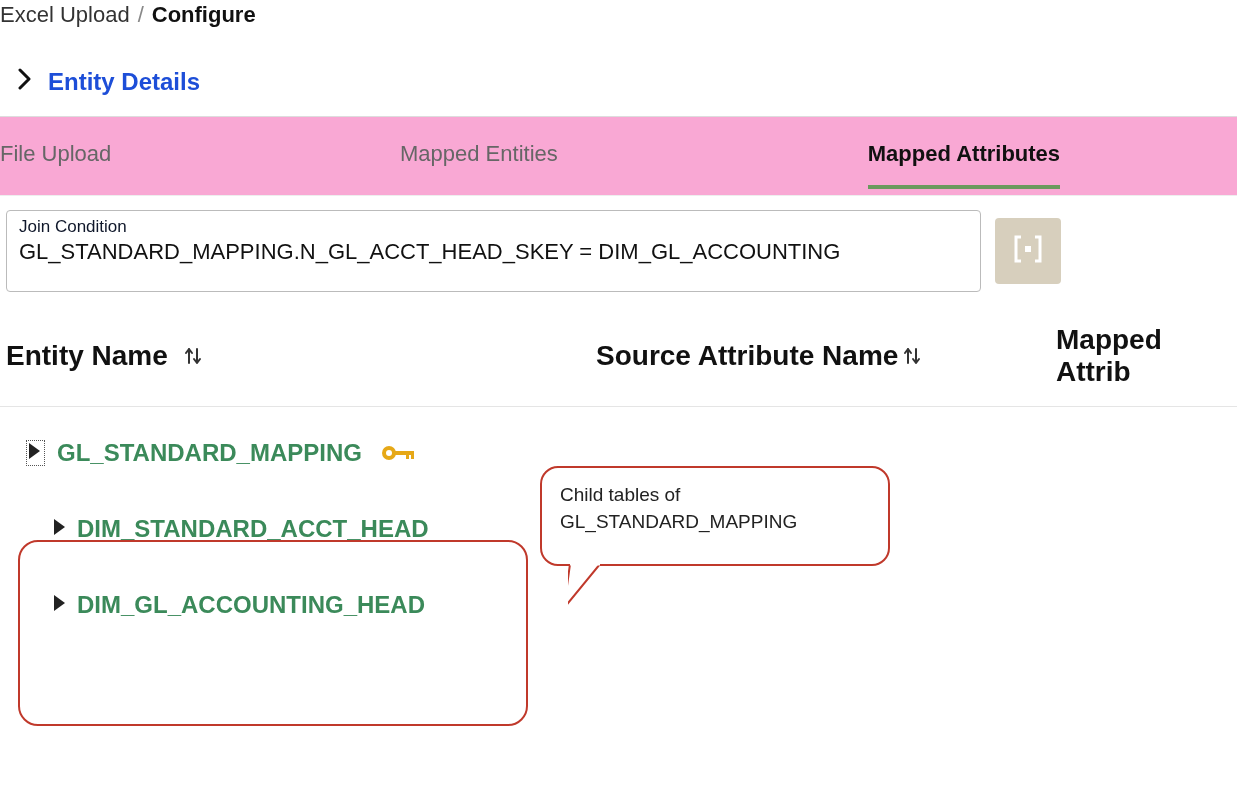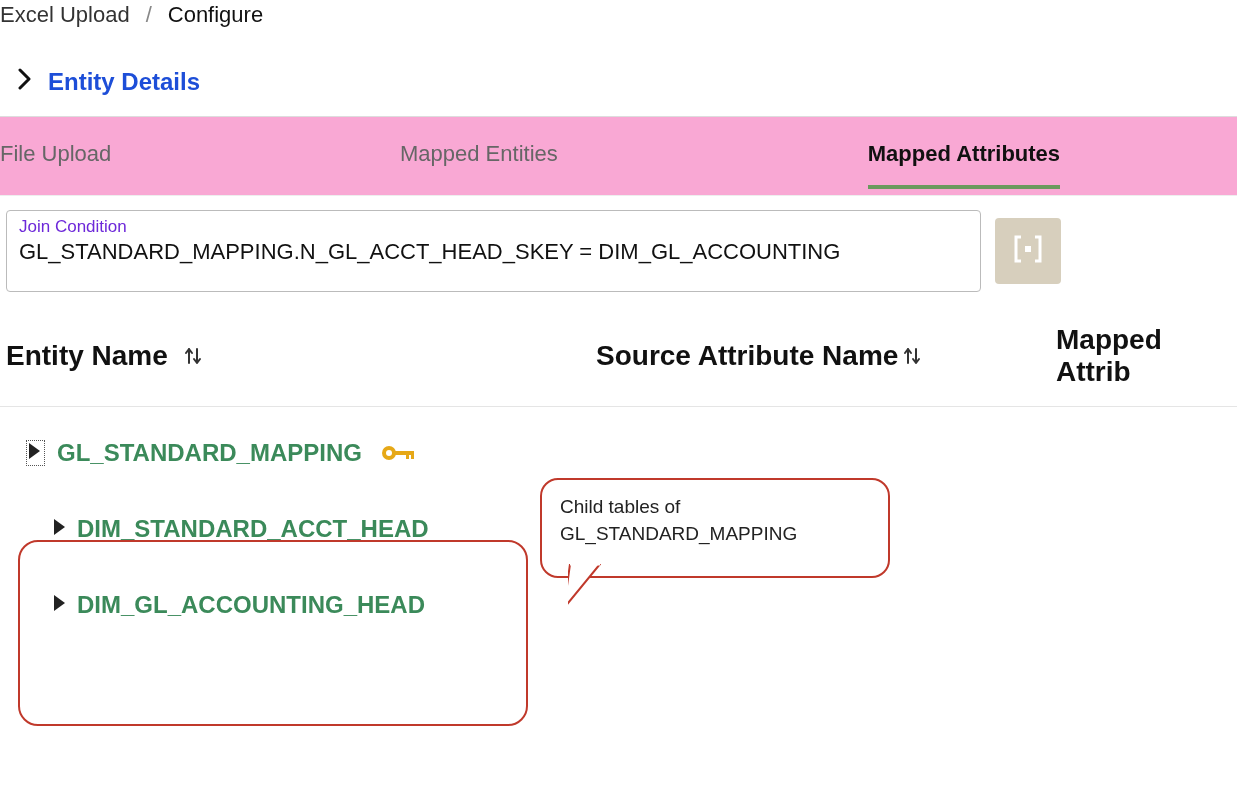--- a/index.html
+++ b/index.html
@@ -10,34 +10,34 @@
     background: #ffffff;
     color: #1a1a1a;
     width: 1237px;
     height: 803px;
     overflow: hidden;
     position: relative;
   }
   .breadcrumb {
     display: flex;
     align-items: center;
-    gap: 16px;
+    gap: 8px;
     padding: 2px 0 0 0;
     font-size: 22px;
   }
   .breadcrumb .crumb-link {
     color: #333;
     font-weight: 400;
   }
   .breadcrumb .crumb-sep {
     color: #888;
     font-size: 22px;
   }
   .breadcrumb .crumb-current {
-    font-weight: 400;
+    font-weight: 700;
     color: #111;
   }
   .section-header {
     display: flex;
     align-items: center;
     gap: 16px;
     padding: 40px 0 20px 18px;
     font-size: 24px;
     font-weight: 700;
     color: #1d4ed8;
@@ -83,21 +83,21 @@
     position: relative;
     flex: 0 0 975px;
     height: 82px;
     border: 1px solid #bbb;
     border-radius: 4px;
     padding: 6px 12px 6px 12px;
     background: #fff;
   }
   .join-label {
     font-size: 17px;
-    color: #6d28d9;
+    color: #0f172a;
     margin-bottom: 2px;
   }
   .join-value {
     font-size: 22px;
     color: #111;
     white-space: nowrap;
     overflow: hidden;
   }
   .join-btn {
     width: 66px;
@@ -167,21 +167,21 @@
   }
   .callout {
     position: absolute;
     left: 540px;
     top: 466px;
     width: 350px;
     height: 100px;
   }
   .callout-rect {
     position: absolute;
-    left: 0; top: 12px;
+    left: 0; top: 0;
     width: 350px; height: 100px;
     border: 2px solid #c0392b;
     border-radius: 18px;
     background: #fff;
     padding: 14px 18px;
     font-size: 19px;
     color: #222;
     line-height: 1.4;
   }
   .callout-tail {

